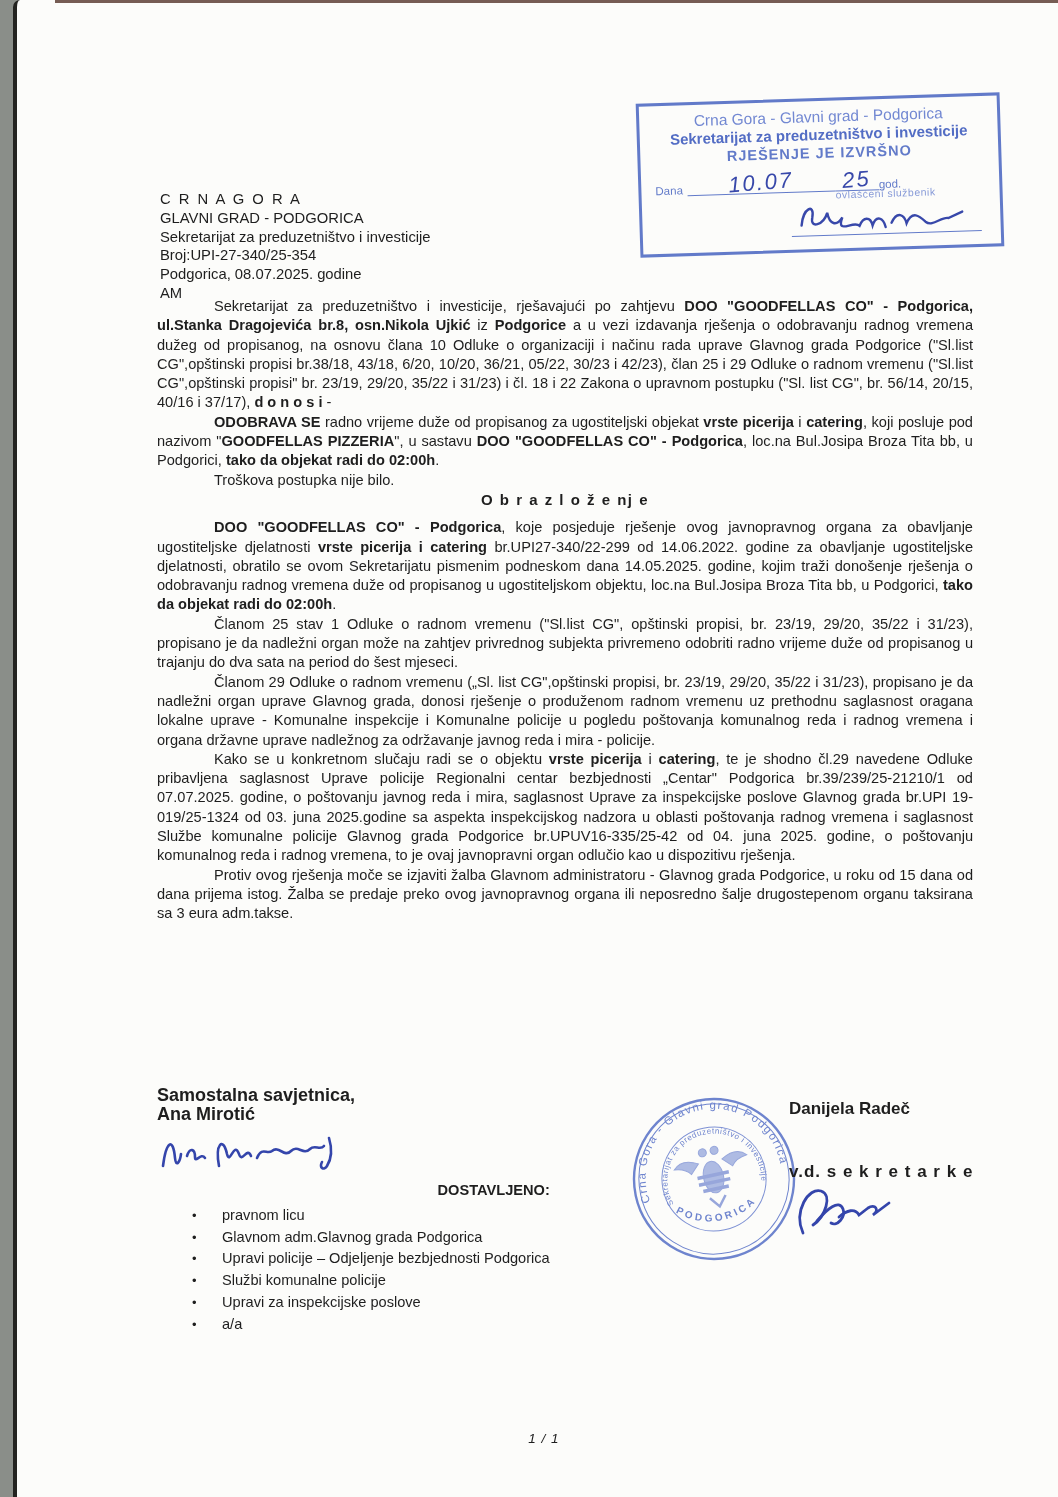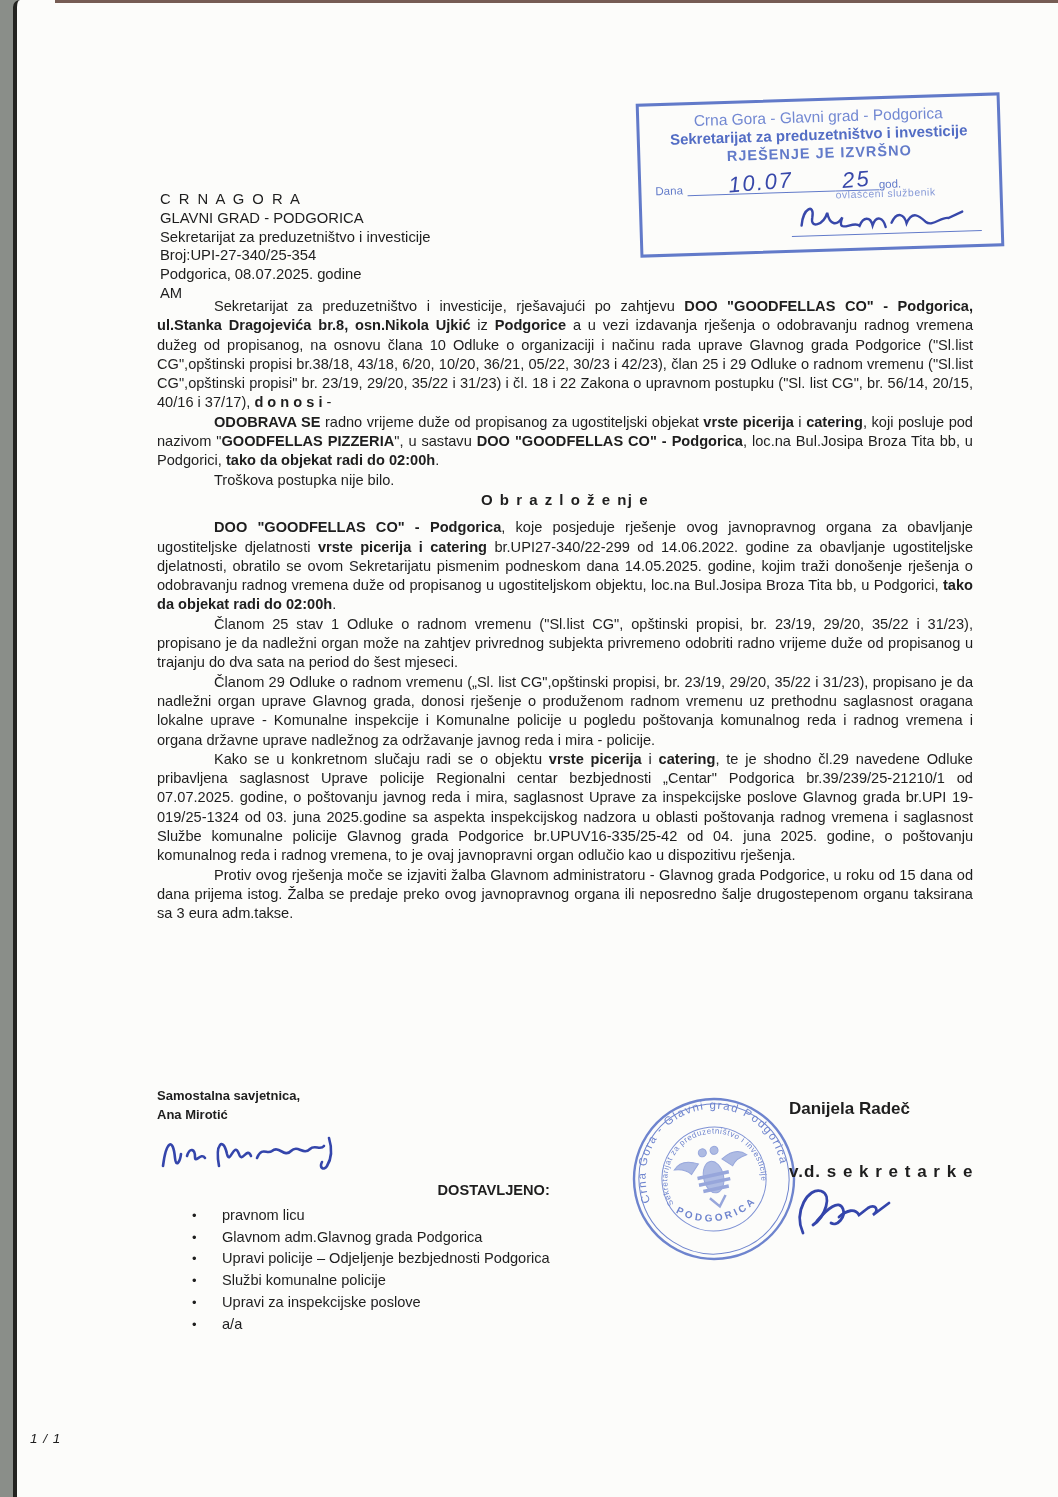--- a/index.html
+++ b/index.html
@@ -73,35 +73,35 @@
   }
   .doc-body p{margin:0;text-indent:57px;}
   .b{font-weight:bold;}
   .center-title{
     text-align:center;font-weight:bold;text-indent:0!important;
     letter-spacing:1.5px;font-size:15px;
   }
   .t-rjesenje{margin:13px 0 14px 0!important;}
   .t-obraz{margin:0 0 9px 0!important;}
   
-  .sig-left{position:absolute;left:140px;top:1086px;font-size:13px;line-height:19px;font-weight:bold;}
+  .sig-left{position:absolute;left:140px;top:1086px;font-size:18px;line-height:19px;font-weight:bold;}
   .sig-left svg{margin-top:2px;}
   .sig-right{position:absolute;left:772px;top:1099px;font-size:17px;line-height:19px;font-weight:bold;}
   .sig-right .role{letter-spacing:1px;margin-top:44px;}
   .sig-right svg{margin-top:0;}
   .round-stamp{position:absolute;left:611px;top:1093px;opacity:.88;}
   
   .delivery{position:absolute;left:140px;top:1182px;font-size:14.6px;}
   .delivery .label{font-weight:bold;text-align:right;}
   .delivery .items{margin-top:7px;}
   .delivery .item{display:flex;line-height:21.7px;}
   .delivery .bullet{width:30px;margin-left:35px;font-size:13px;}
   .footer{
     position:absolute;left:13px;right:0;top:1431px;
-    text-align:left;font-style:italic;font-size:13.5px;letter-spacing:1px;
+    text-align:center;font-style:italic;font-size:13.5px;letter-spacing:1px;
   }
 </style>
 </head>
 <body>
 
 <div class="scan-frame">
   <div class="page">
 
     <div class="letterhead">
       <div class="country">C R N A   G O R A</div>

